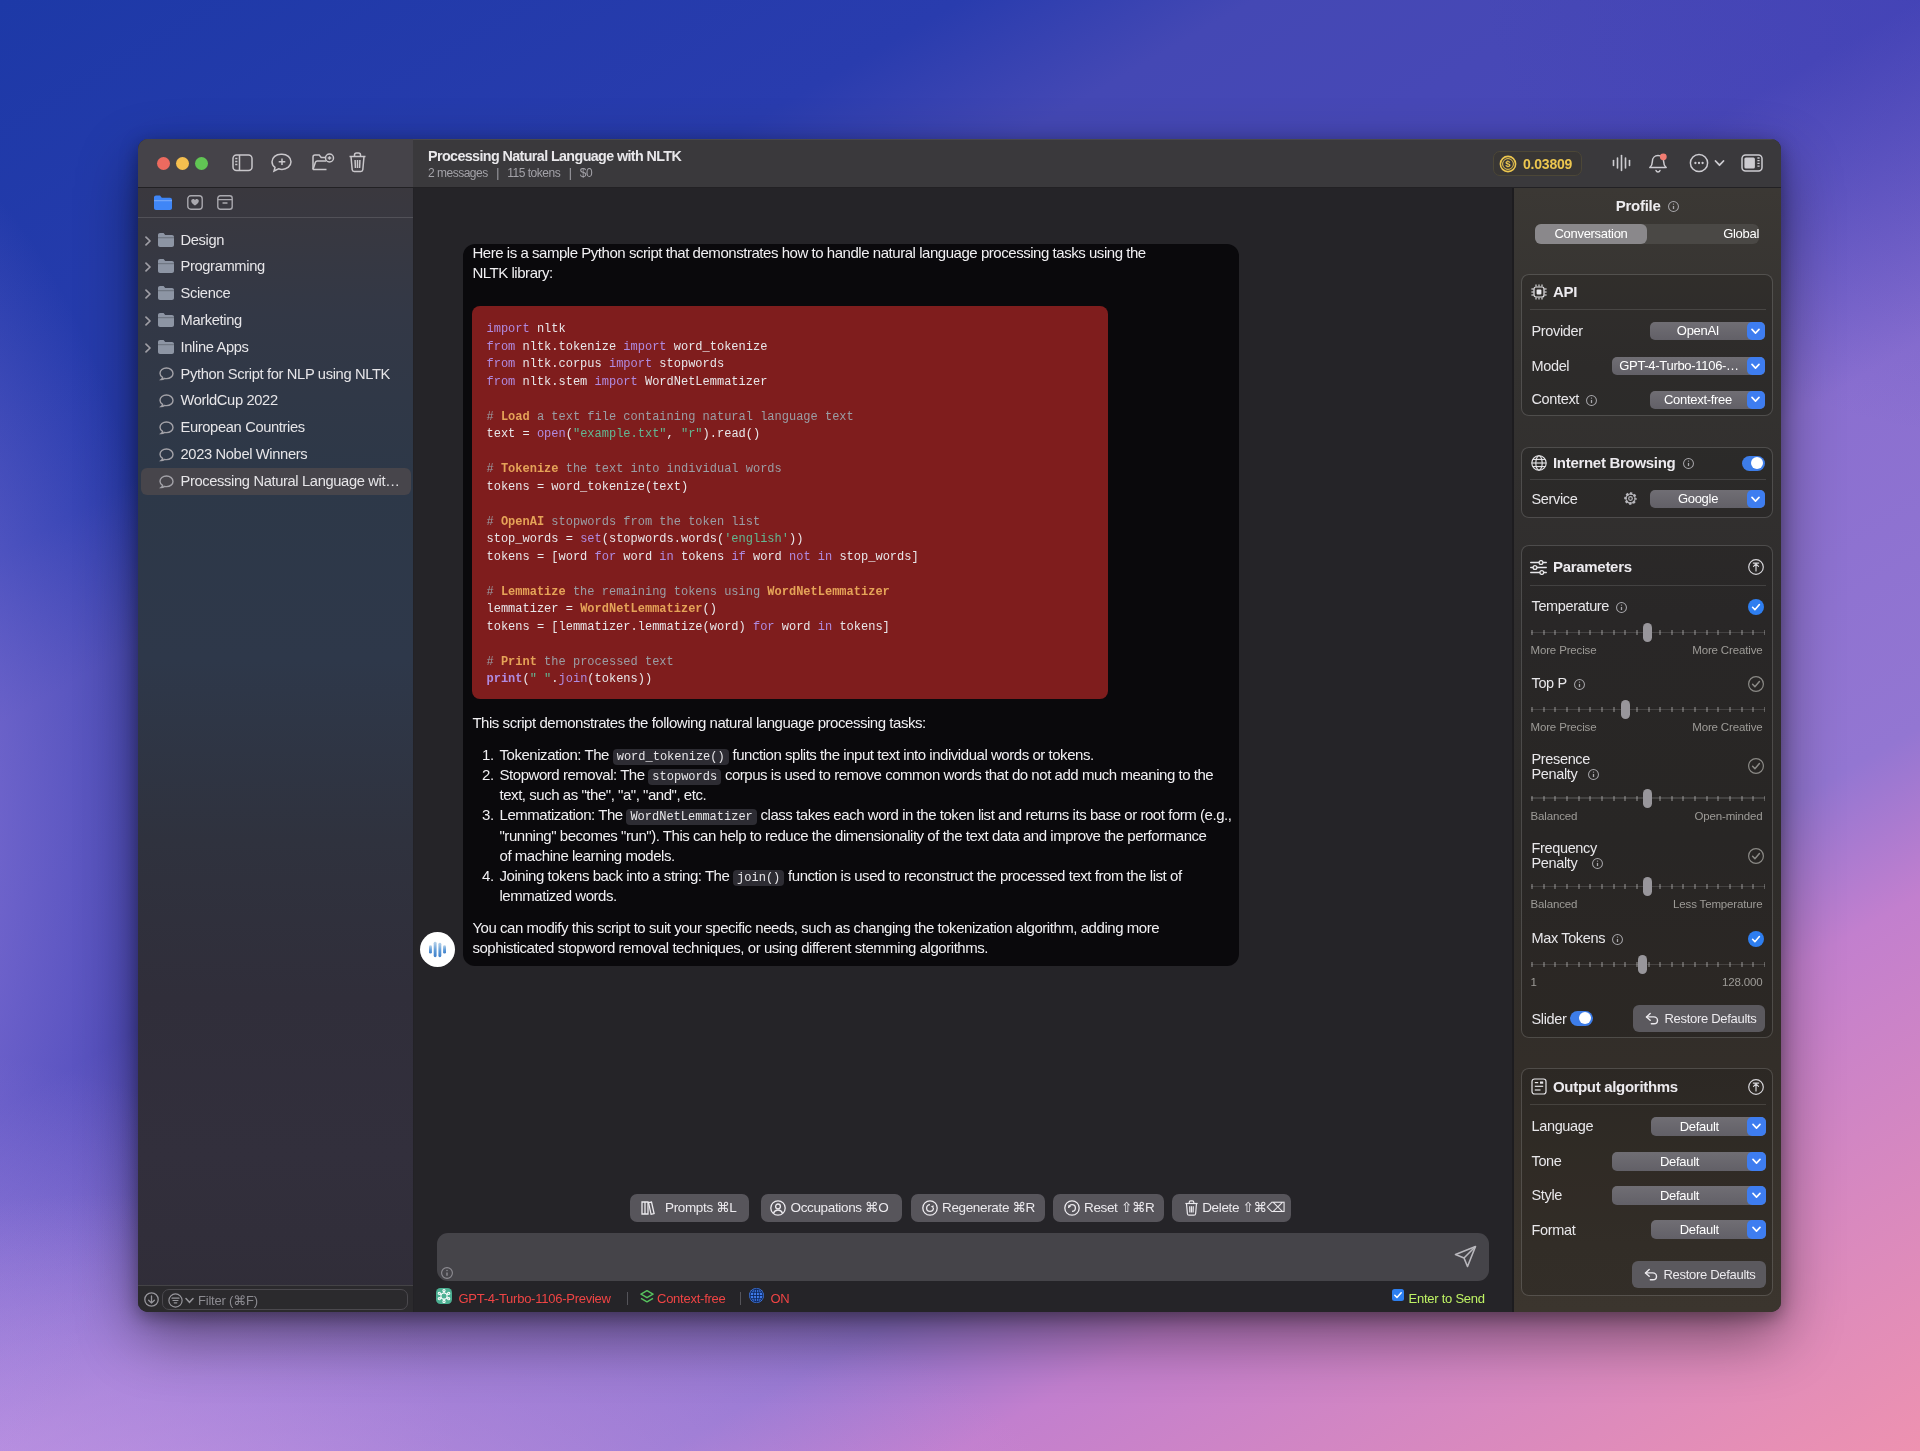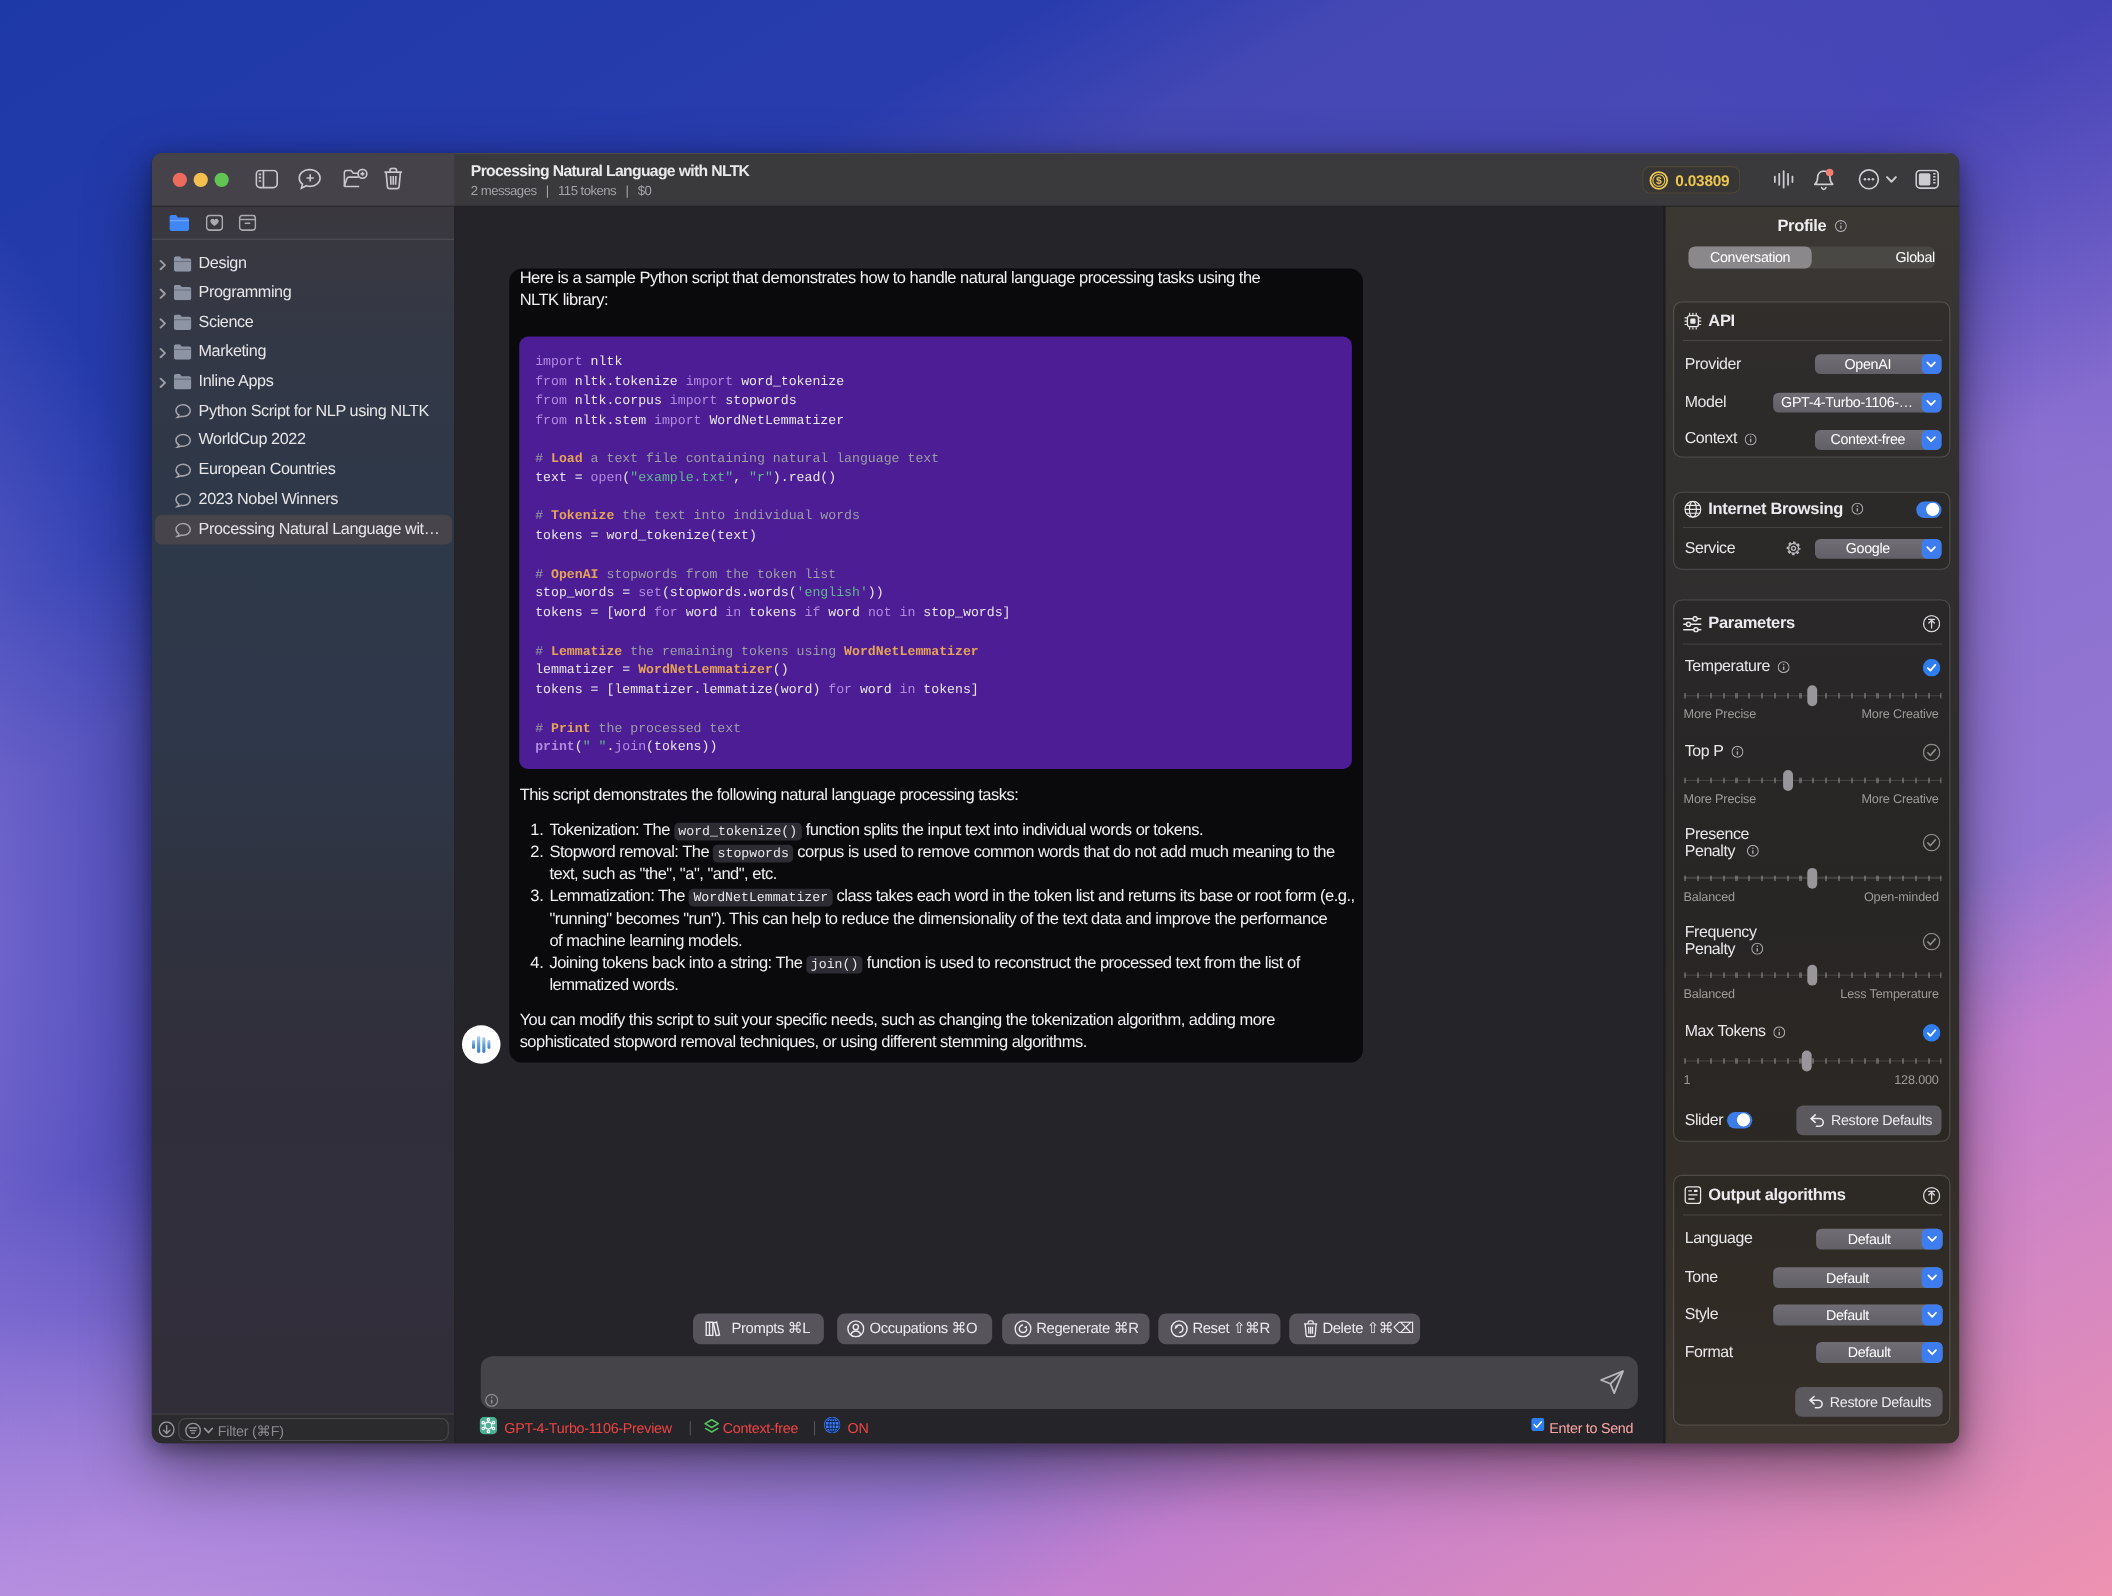--- a/index.html
+++ b/index.html
@@ -29,21 +29,21 @@
 .fold{position:absolute;left:20px;top:5.5px;width:16px;height:14px}
 .bub{position:absolute;left:21px;top:6px;width:15px;height:14px}
 .filter{position:absolute;left:0;top:1096.5px;width:275px;height:27.5px;background:#2b2a2d;border-top:1px solid rgba(255,255,255,.12)}
 .ffield{position:absolute;left:24px;top:3.5px;width:246px;height:21px;border:1px solid #4b494e;border-radius:7px}
 .ftxt{position:absolute;left:35px;top:3px;font-size:13px;color:#8b8a90;letter-spacing:-.2px}
 
 .main{position:absolute;left:276px;top:49px;width:1099px;height:1124px;background:#252428}
 .bubble{position:absolute;left:738px;top:6px;width:351.5px;height:35px;background:#3d7ce6;border-radius:17.5px}
 .bubble span{position:absolute;left:16px;top:9px;font-size:14.5px;color:#fff;letter-spacing:-.45px;white-space:nowrap}
 .block{position:absolute;left:49px;top:56px;width:775.5px;height:722px;background:#0a090c;border-radius:12px}
-.codebox{position:absolute;left:8.5px;top:62px;width:757px;height:393px;background:#4c1d95;border-radius:8px}
+.codebox{position:absolute;left:8.5px;top:62px;width:636px;height:393px;background:#7f1d1d;border-radius:8px}
 .cl{position:absolute;left:15px;font-family:"Liberation Mono",monospace;font-size:12px;color:#e8e7ea;white-space:pre}
 .ml{position:absolute;font-size:15px;color:#f1f0f3;letter-spacing:-.46px;white-space:nowrap}
 .ic{font-family:"Liberation Mono",monospace;font-size:12px;background:#2d2c33;border-radius:4px;padding:1px 4px;color:#e8e7ea;letter-spacing:0}
 .kw{color:#b08be0}.cm{color:#9b9ea5}.or{color:#e5a358;font-weight:bold}.st{color:#63b792}
 .avatar{position:absolute;left:6px;top:744px;width:35px;height:35px;border-radius:50%;background:#fff}
 .btn{position:absolute;height:28px;background:#57555b;border-radius:7px;color:#eceaee;font-size:13.5px}
 .btn .bl{position:absolute;top:5.5px;white-space:nowrap;letter-spacing:-.35px}
 .inbox{position:absolute;left:22.5px;top:1045px;width:1052.5px;height:48px;background:#454449;border-radius:11px}
 .statusbar{position:absolute;left:0;top:1096.5px;width:1099px;height:27.5px;background:#252428}
 .stxt{position:absolute;top:6px;font-size:13px;color:#ef4444;letter-spacing:-.25px;white-space:nowrap}
@@ -404,21 +404,21 @@
             <line x1="1.9" y1="4.3" x2="13.1" y2="4.3"></line>
             <line x1="1.9" y1="10.7" x2="13.1" y2="10.7"></line>
             <line x1="7.5" y1="1.1" x2="7.5" y2="13.9"></line>
           </g>
         </svg>
   <div class="stxt" style="left:356.5px">ON</div>
   <svg class="abs" style="left:977.5px;top:4.5px" width="12" height="12" viewBox="0 0 12 12">
           <rect width="12" height="12" rx="2.5" fill="#2d7ff0"></rect>
           <path d="M2.8 6.2l2.2 2.3 4.2-4.8" fill="none" stroke="#fff" stroke-width="1.5" stroke-linecap="round" stroke-linejoin="round"></path>
         </svg>
-  <div class="stxt" style="left:994.5px;color:#fca5a5">Enter to Send</div>
+  <div class="stxt" style="left:994.5px;color:#bef264">Enter to Send</div>
  </div>
 </div>
 
 <div class="rp">
  <div class="ptitle">Profile&nbsp;&nbsp;<svg width="11" height="11" viewBox="0 0 12 12" style="vertical-align:-1px" fill="none" stroke="#a9a8ac" stroke-width="1.1">
           <circle cx="6" cy="6" r="5.4"></circle>
           <circle cx="6" cy="3.4" r=".75" fill="#a9a8ac" stroke="none"></circle>
           <line x1="6" y1="5.4" x2="6" y2="8.8" stroke-width="1.4"></line>
         </svg></div>
  <div class="tabs">

